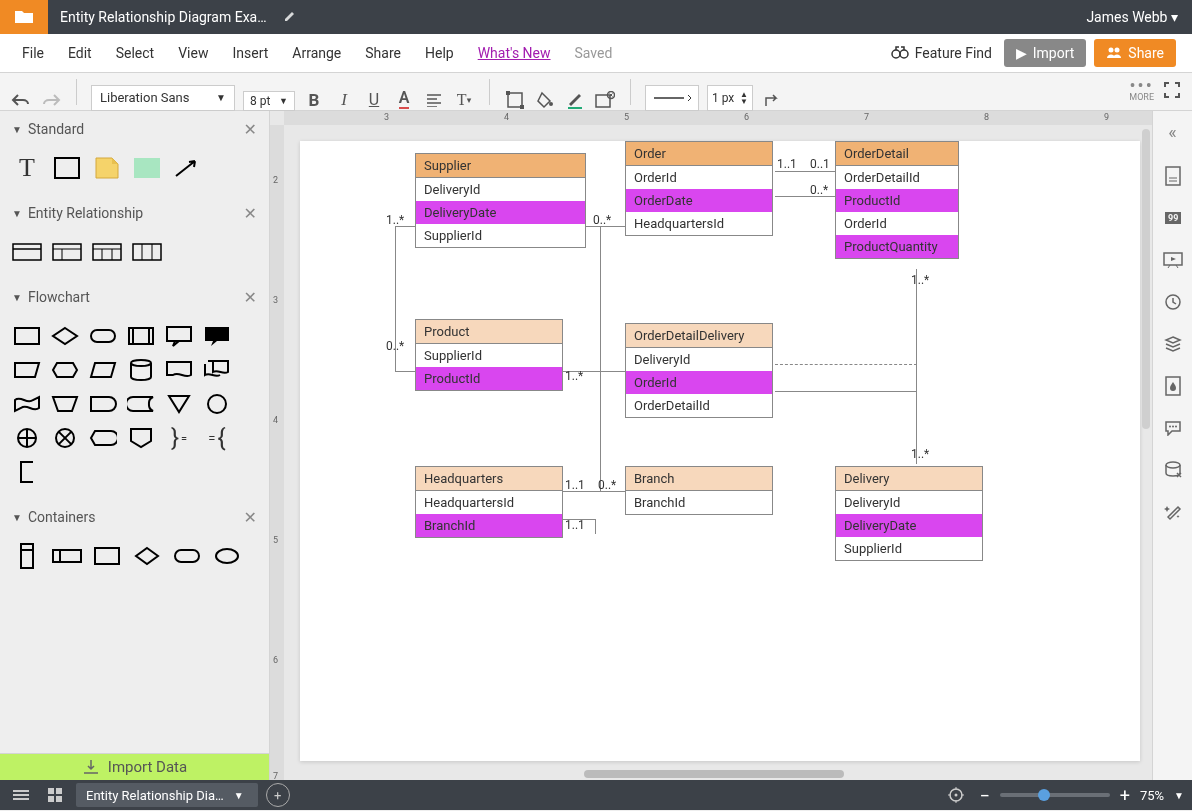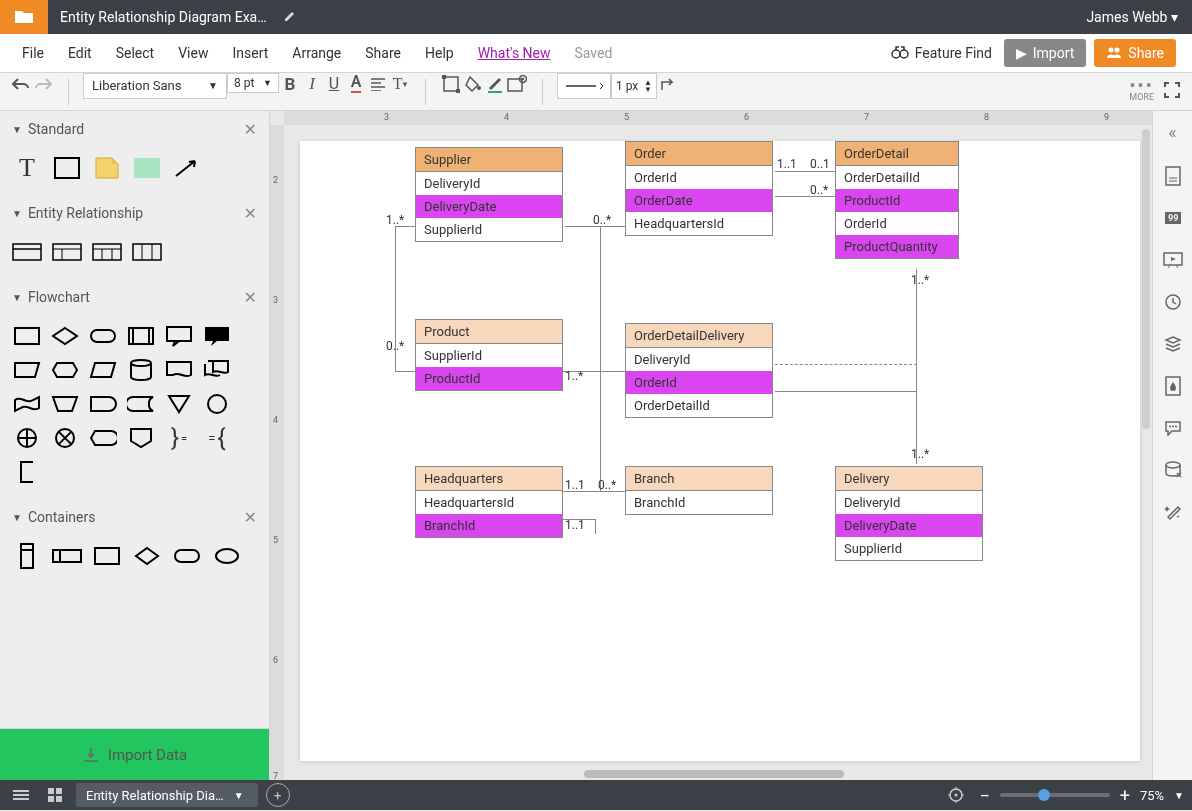--- a/index.html
+++ b/index.html
@@ -16,41 +16,41 @@
 .menubar .spacer{flex:1}
 .menubar .ff{display:flex;align-items:center;gap:6px;font-size:14px;color:#333;margin-right:12px;cursor:pointer}
 .btn{height:28px;padding:0 12px;border-radius:3px;display:inline-flex;align-items:center;gap:6px;font-size:14px;cursor:pointer;border:none}
 .btn.gray{background:#888;color:#fff}
 .btn.orange{background:#f08a24;color:#fff}
 .toolbar2{height:38px;background:#f4f4f4;border-bottom:1px solid #d4d4d4;display:flex;align-items:center}
 .shapes-header{width:270px;height:38px;display:flex;align-items:center;padding:0 12px;gap:10px;border-right:1px solid #d4d4d4}
 .shapes-header .gear{font-size:16px}
 .shapes-header .lbl{font-size:15px;font-weight:500}
 .shapes-header .right{margin-left:auto;display:flex;gap:14px;font-size:18px;color:#555}
-.tb-group{display:flex;align-items:flex-start;padding:0 10px;height:38px}
+.tb-group{display:flex;align-items:flex-end;gap:8px;padding:0 10px;height:38px}
 .sep{width:1px;height:26px;background:#ccc;margin:0 4px}
 .font-select{height:26px;width:144px;border:1px solid #ccc;background:#fff;padding:0 8px;font-size:13px;display:flex;align-items:center;justify-content:space-between;cursor:pointer}
 .size-select{height:20px;width:52px;border:1px solid #ccc;background:#fff;padding:0 6px;font-size:12px;display:flex;align-items:center;justify-content:space-between;cursor:pointer}
 .ticon{width:22px;height:22px;display:flex;align-items:center;justify-content:center;color:#555;cursor:pointer;font-size:16px}
 .underline-a{border-bottom:2px solid #d84c4c;padding-bottom:1px;line-height:1;font-weight:600}
 .line-style{height:26px;width:54px;border:1px solid #ccc;background:#fff;display:flex;align-items:center;justify-content:center;cursor:pointer}
 .line-width{height:26px;width:46px;border:1px solid #ccc;background:#fff;padding:0 4px;font-size:12px;display:flex;align-items:center;cursor:pointer}
 .more{display:flex;flex-direction:column;align-items:center;color:#888;font-size:9px;margin-left:auto;margin-right:10px;cursor:pointer}
 .more .dots{font-size:18px;letter-spacing:2px;line-height:0.6}
 .expand{margin-right:12px;font-size:16px;color:#555;cursor:pointer}
 .main{display:flex;height:calc(811px - 34px - 40px - 38px - 30px)}
 .sidebar{width:270px;background:#eee;border-right:1px solid #d4d4d4;overflow:hidden;display:flex;flex-direction:column}
 .panel-head{height:36px;display:flex;align-items:center;padding:0 12px;font-size:14px;color:#555;cursor:pointer}
 .panel-head .chev{margin-right:6px;font-size:10px}
 .panel-head .x{margin-left:auto;color:#888;font-size:16px}
 .panel-body{padding:8px 12px 14px;display:flex;flex-wrap:wrap;gap:10px}
 .shp{width:30px;height:26px;display:flex;align-items:center;justify-content:center;cursor:pointer}
 .link-row{display:flex;gap:18px;padding:6px 12px 14px;justify-content:center;flex-wrap:wrap}
 .link-a{color:#2a8dd4;font-size:14px;display:flex;align-items:center;gap:5px;cursor:pointer}
-.import-data{margin-top:auto;height:52px;border-top:1px solid #d4d4d4;background:#22c55e;display:flex;align-items:center;justify-content:center;gap:8px;font-size:15px;color:#555;cursor:pointer}
+.import-data{margin-top:auto;height:27px;border-top:1px solid #d4d4d4;background:#bef264;display:flex;align-items:center;justify-content:center;gap:8px;font-size:15px;color:#555;cursor:pointer}
 .canvas-wrap{flex:1;position:relative;background:#e8e8e8;overflow:hidden}
 .ruler-h{position:absolute;top:0;left:14px;right:0;height:14px;background:#dcdcdc;font-size:9px;color:#666;overflow:hidden}
 .ruler-h .tick{position:absolute;top:1px}
 .ruler-v{position:absolute;top:14px;left:0;width:14px;bottom:0;background:#dcdcdc;font-size:9px;color:#666;overflow:hidden}
 .ruler-v .tick{position:absolute;left:3px}
 .canvas{position:absolute;top:14px;left:14px;right:0;bottom:0;background:#e8e8e8;overflow:hidden}
 .page{position:absolute;top:16px;left:16px;width:840px;height:620px;background:#fff;box-shadow:0 1px 4px rgba(0,0,0,.15)}
 .entity{position:absolute;border:1px solid #888;background:#fff;font-size:13px}
 .entity .ehead{padding:4px 8px;font-weight:400;border-bottom:1px solid #888}
 .e-orange .ehead{background:#f0b274}
@@ -534,21 +534,21 @@
         <div class="cardlbl" style="left:265px;top:228px">1..*</div>
         <div class="cardlbl" style="left:477px;top:16px">1..1</div>
         <div class="cardlbl" style="left:510px;top:16px">0..1</div>
         <div class="cardlbl" style="left:510px;top:42px">0..*</div>
         <div class="cardlbl" style="left:265px;top:337px">1..1</div>
         <div class="cardlbl" style="left:298px;top:337px">0..*</div>
         <div class="cardlbl" style="left:265px;top:377px">1..1</div>
         <div class="cardlbl" style="left:611px;top:132px">1..*</div>
         <div class="cardlbl" style="left:611px;top:306px">1..*</div>
 
-        <div class="entity e-orange" style="left:115px;top:6px;width:148px">
+        <div class="entity e-orange" style="left:115px;top:12px;width:171px">
           <div class="ehead">Supplier</div>
           <div class="erow">DeliveryId</div>
           <div class="erow alt">DeliveryDate</div>
           <div class="erow">SupplierId</div>
         </div>
         <div class="entity e-orange" style="left:325px;top:0px;width:148px">
           <div class="ehead">Order</div>
           <div class="erow">OrderId</div>
           <div class="erow alt">OrderDate</div>
           <div class="erow">HeadquartersId</div>

